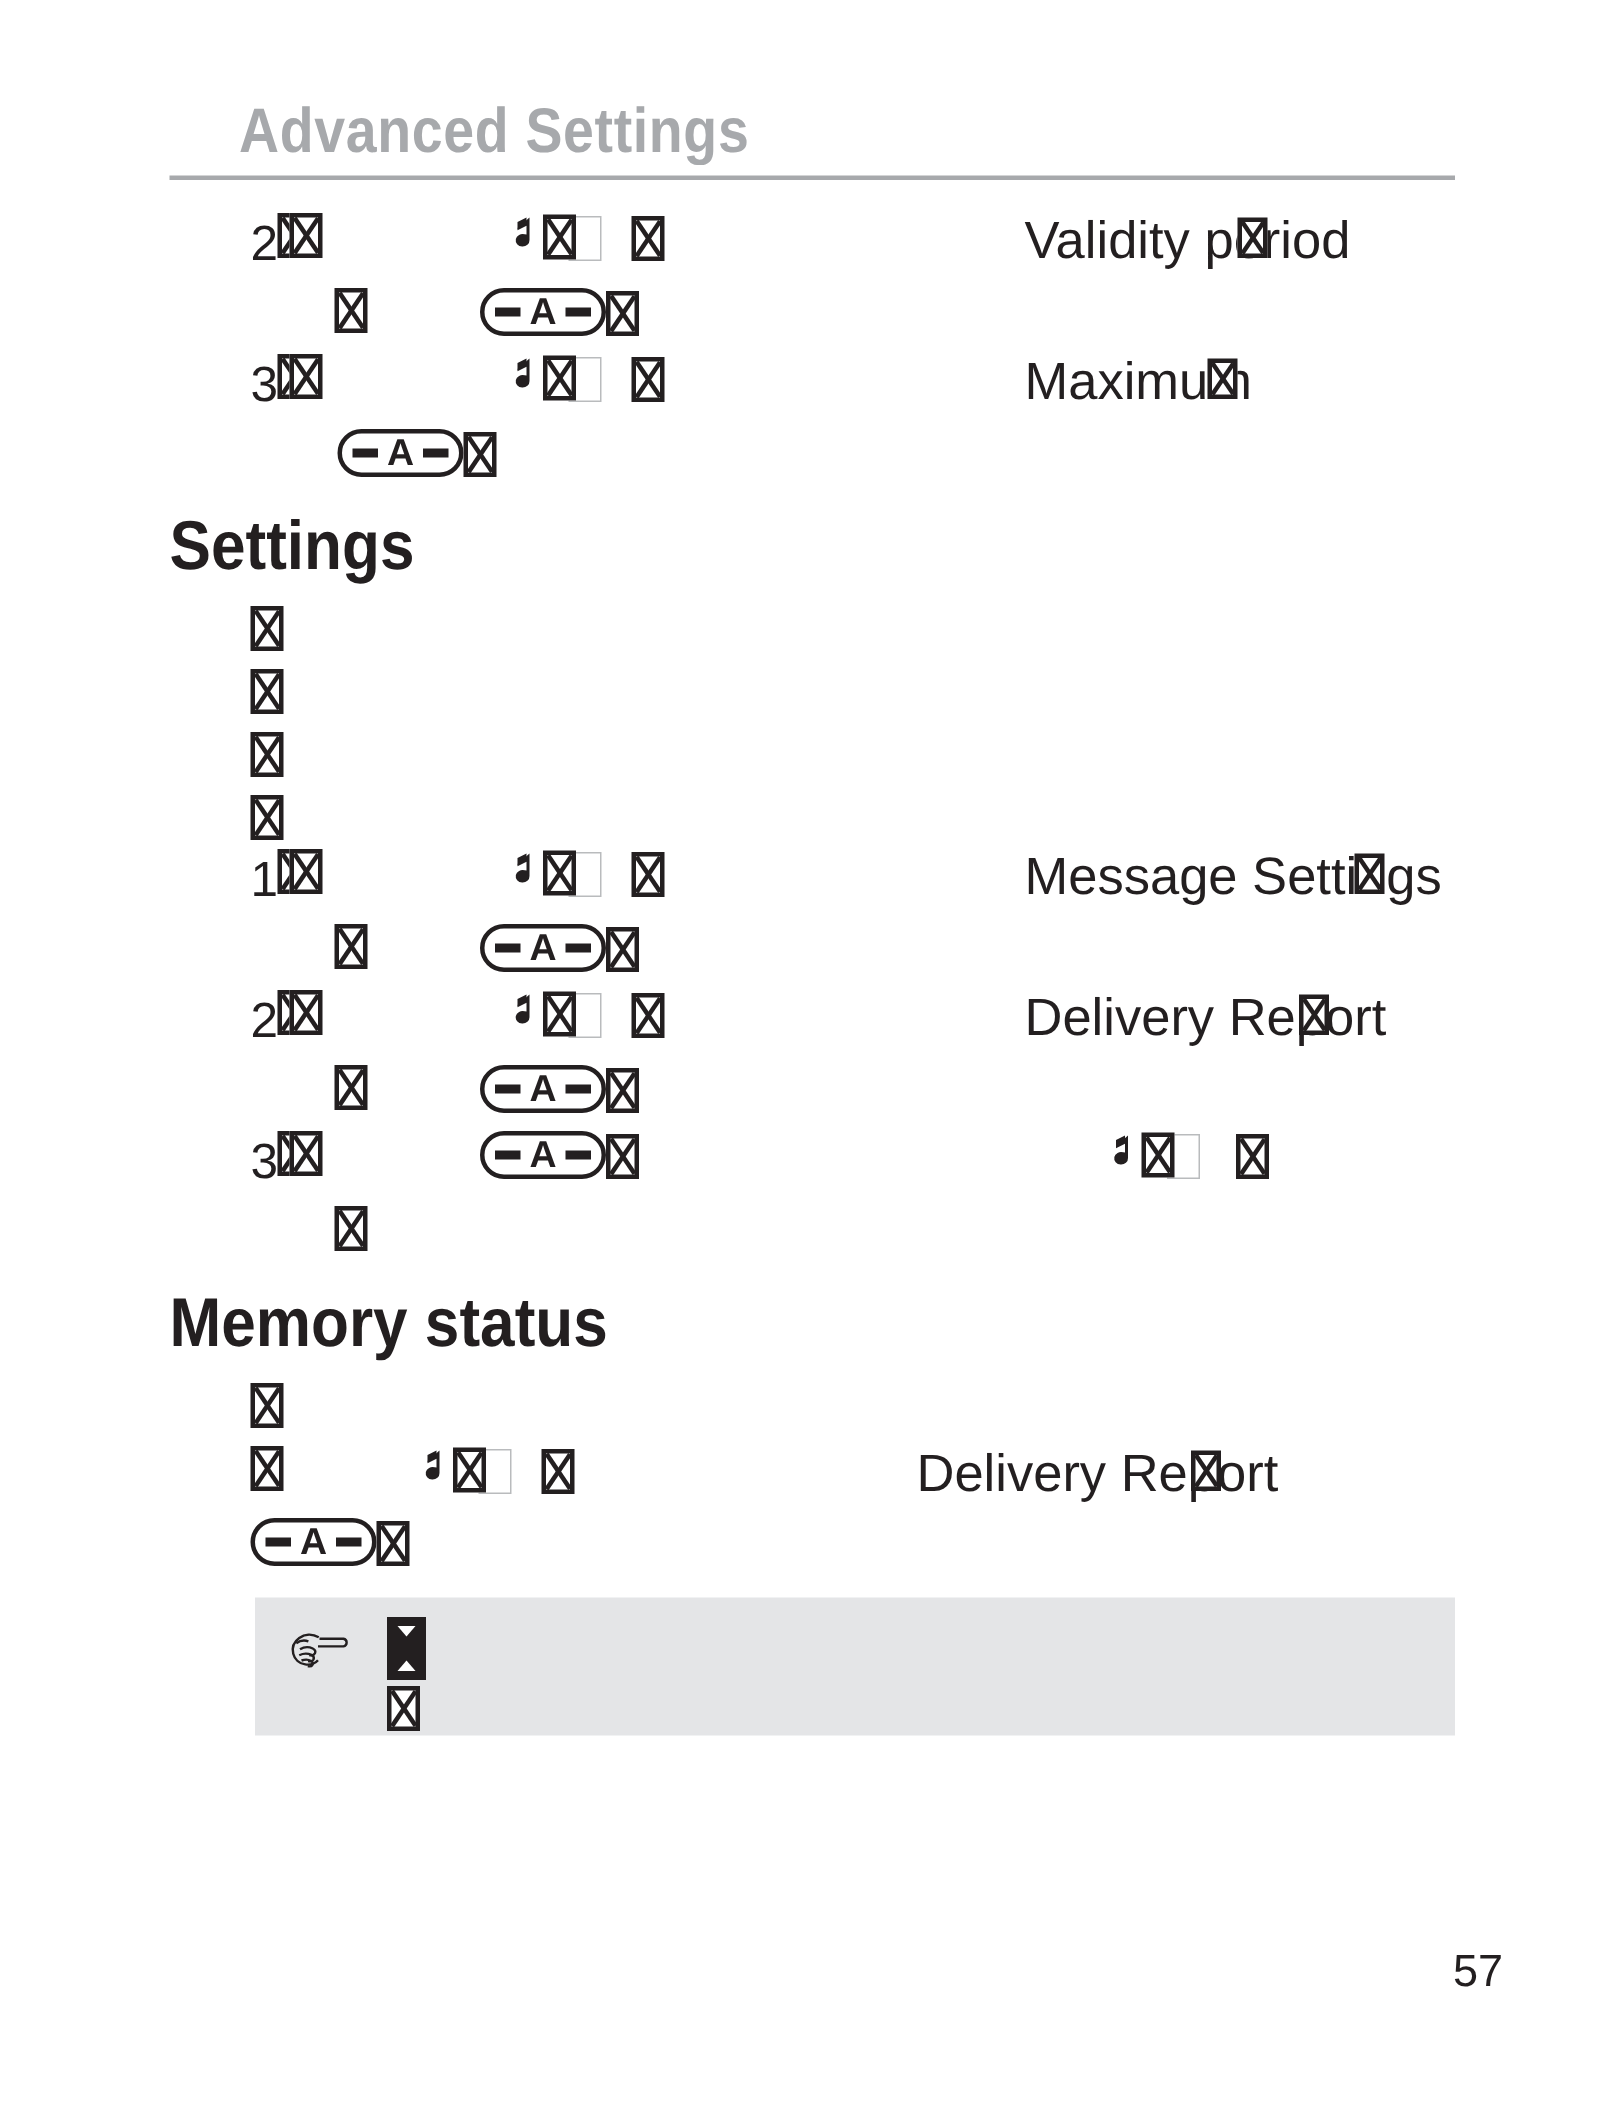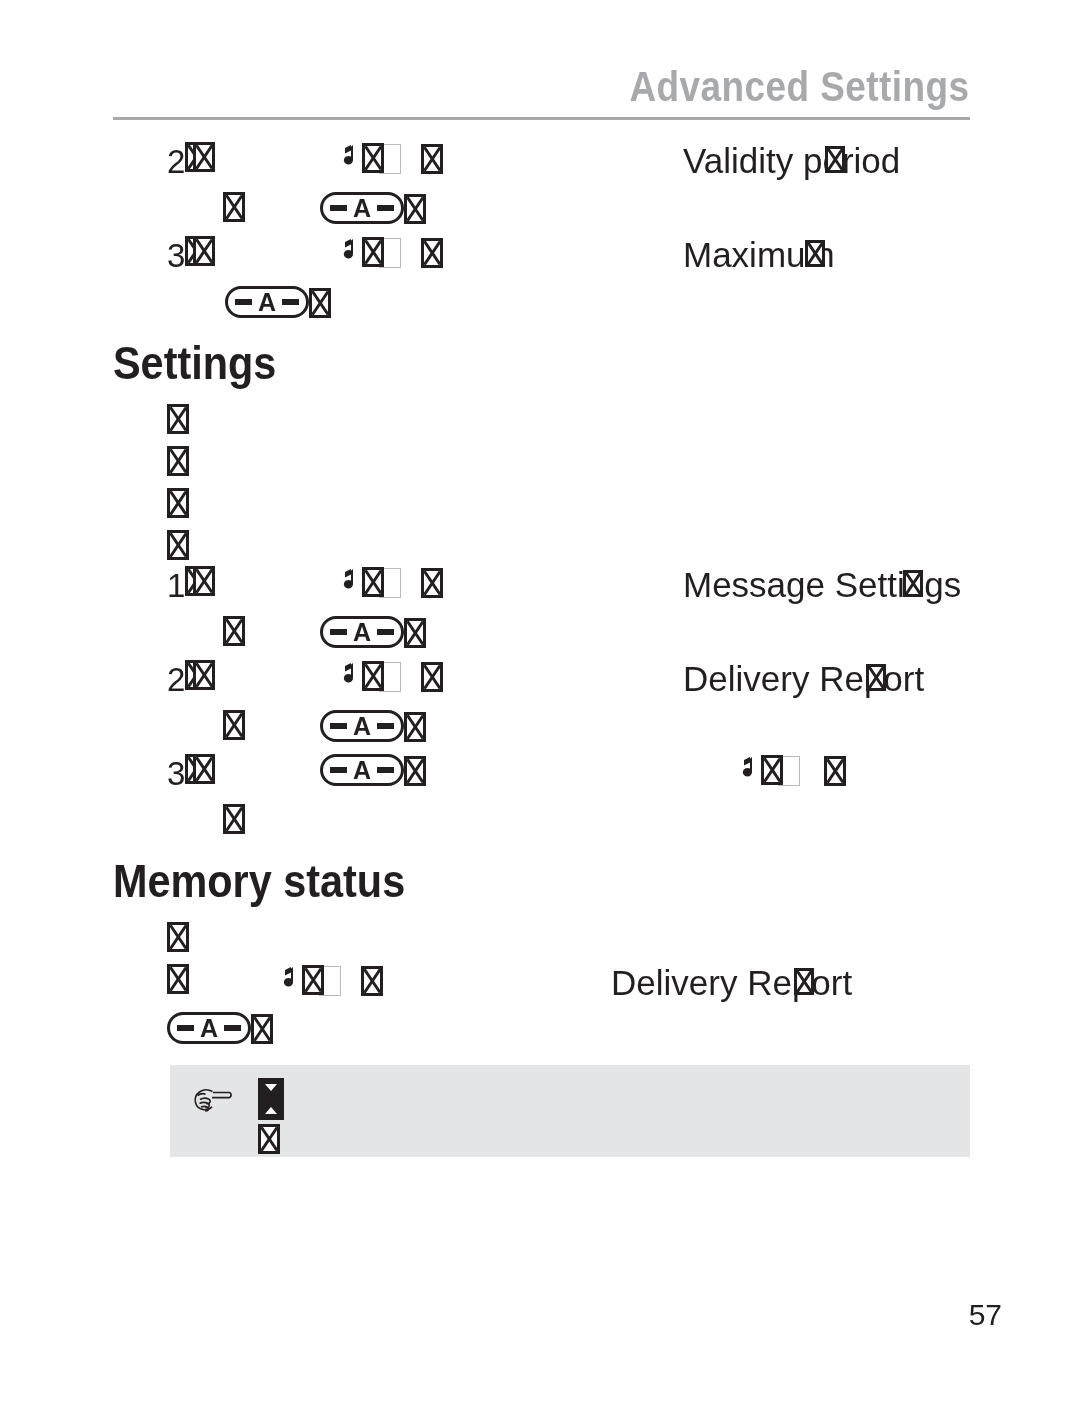--- a/index.html
+++ b/index.html
@@ -13,21 +13,21 @@
     position: relative;
     overflow: hidden;
   }
 
   
   .page-header {
     position: absolute;
     left: 113px;
     top: 66px;
     width: 857px;
-    text-align: right;
+    text-align: left;
   }
   .page-header .title {
     font-family: "Liberation Sans Narrow", "Liberation Sans", sans-serif;
     font-size: 42px;
     font-weight: 700;
     letter-spacing: 0.5px;
     color: #a7a9ac;
     line-height: 1;
     transform: scaleX(0.88);
     transform-origin: right center;

